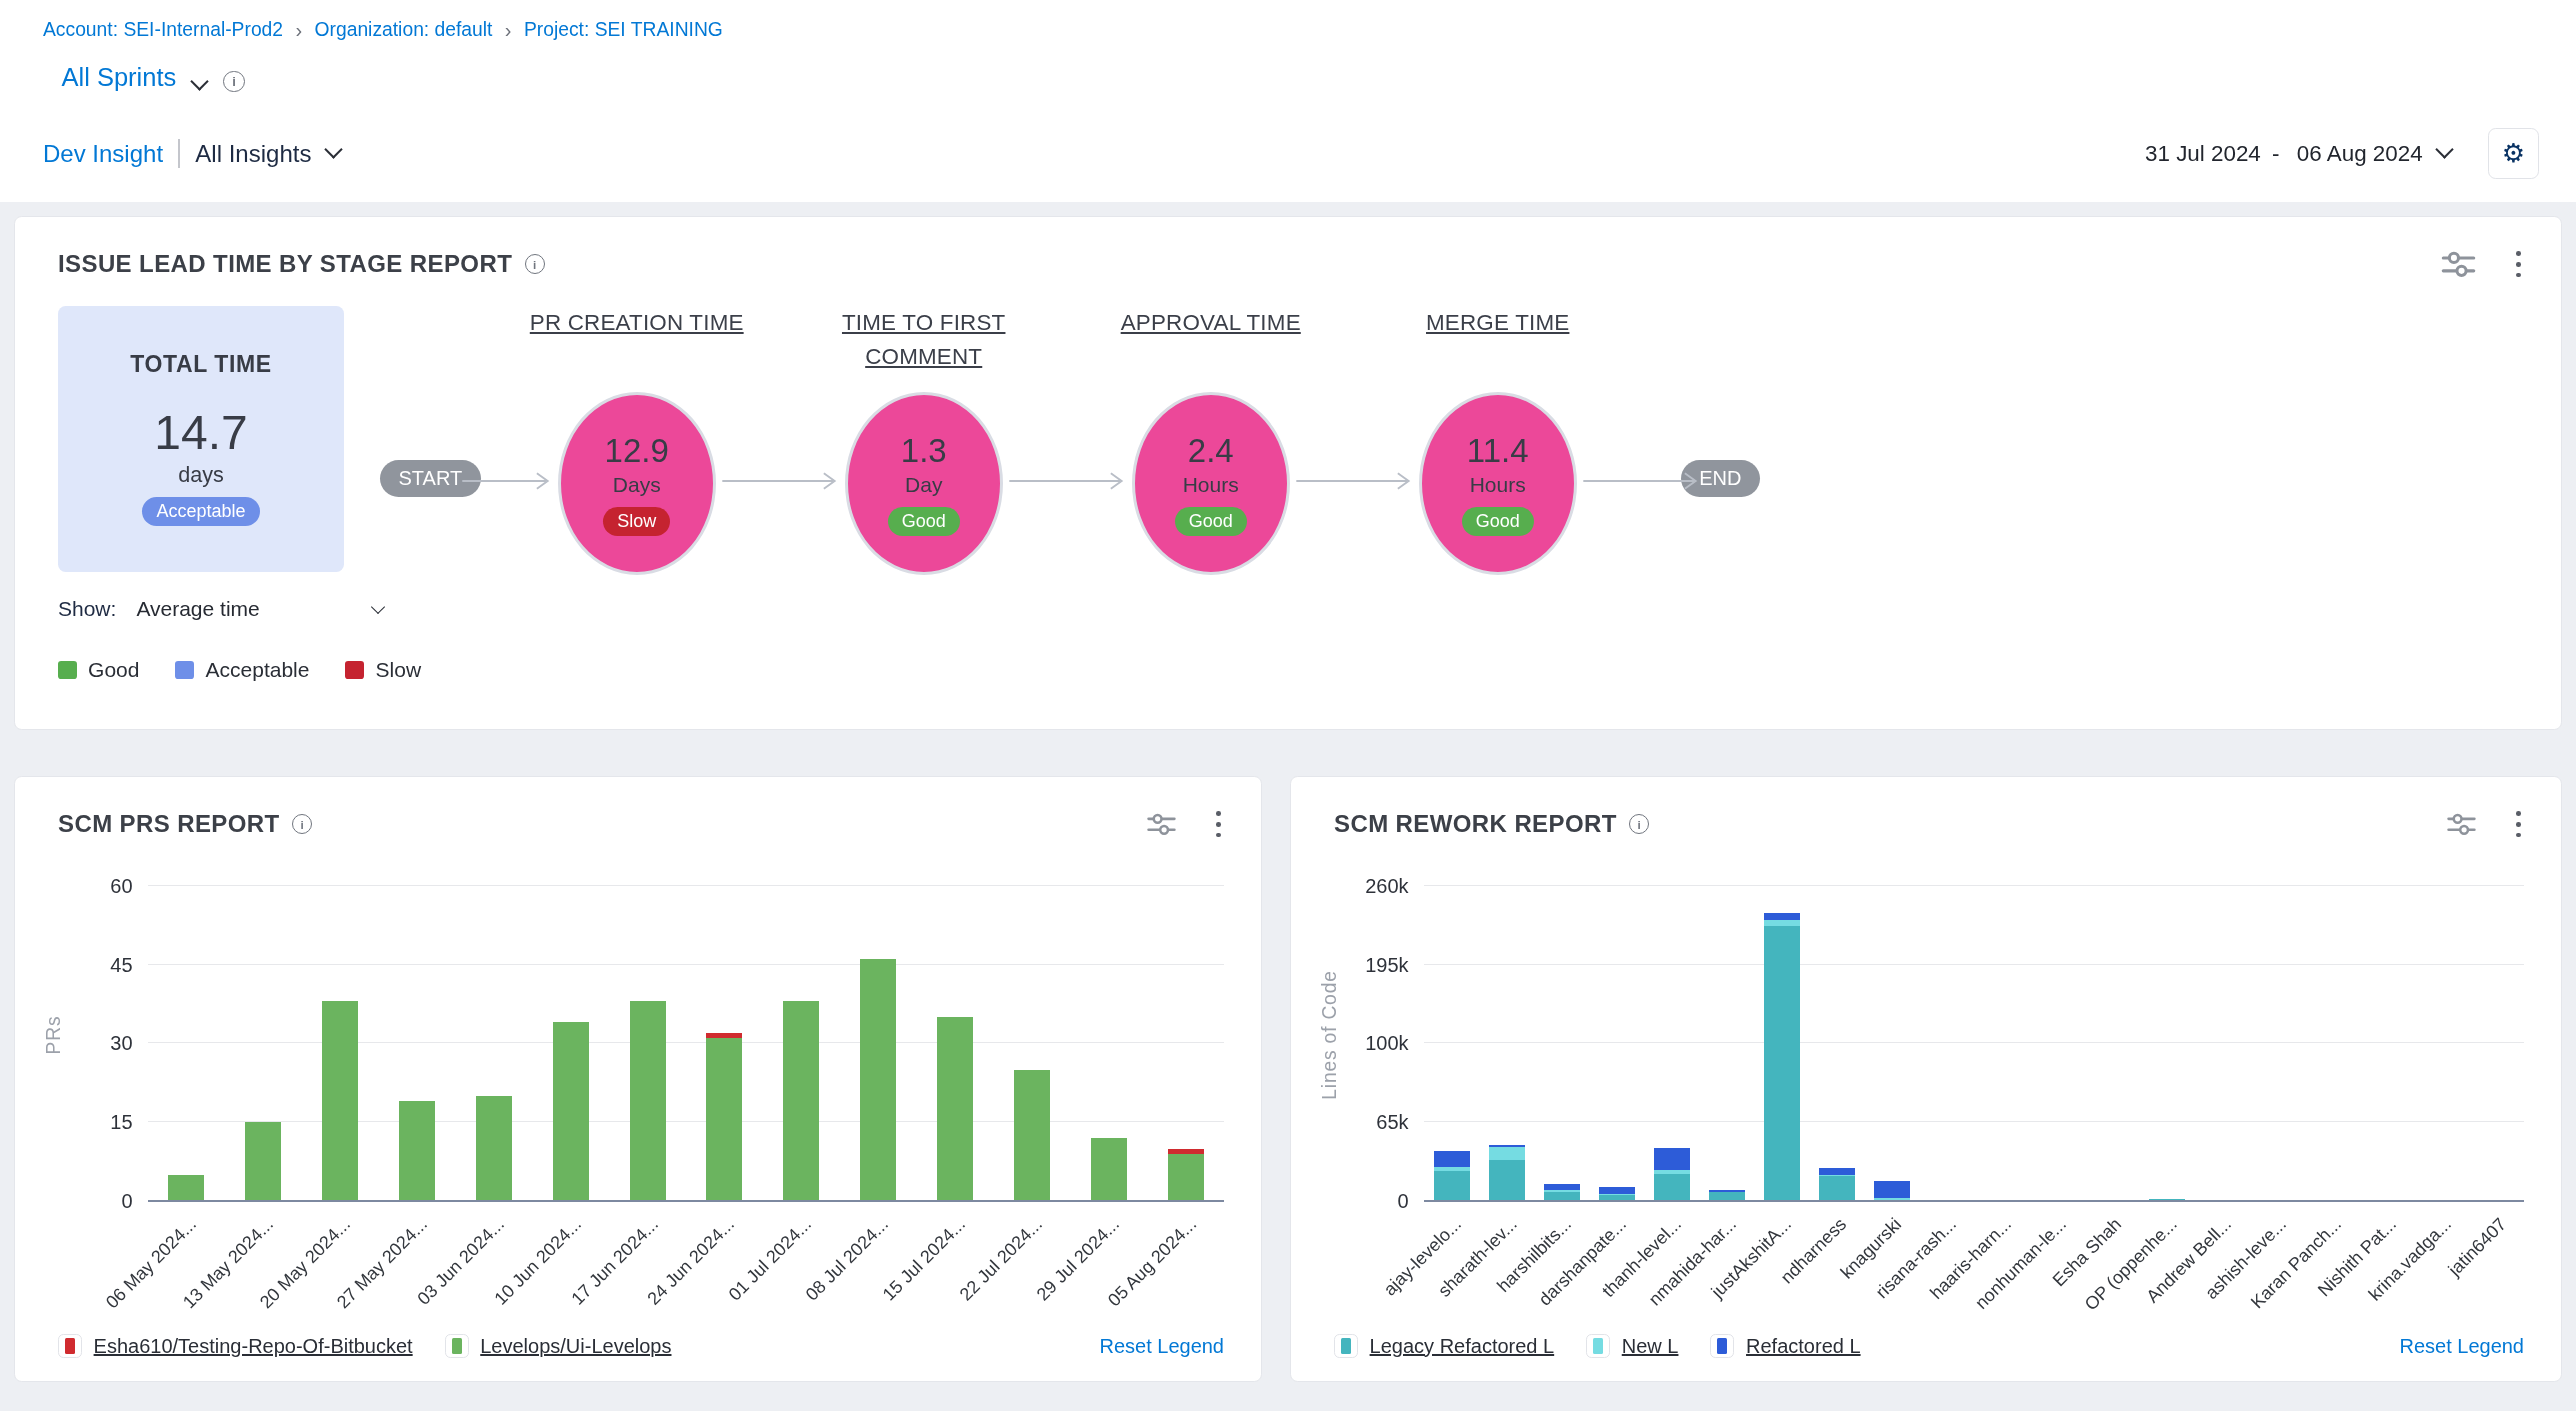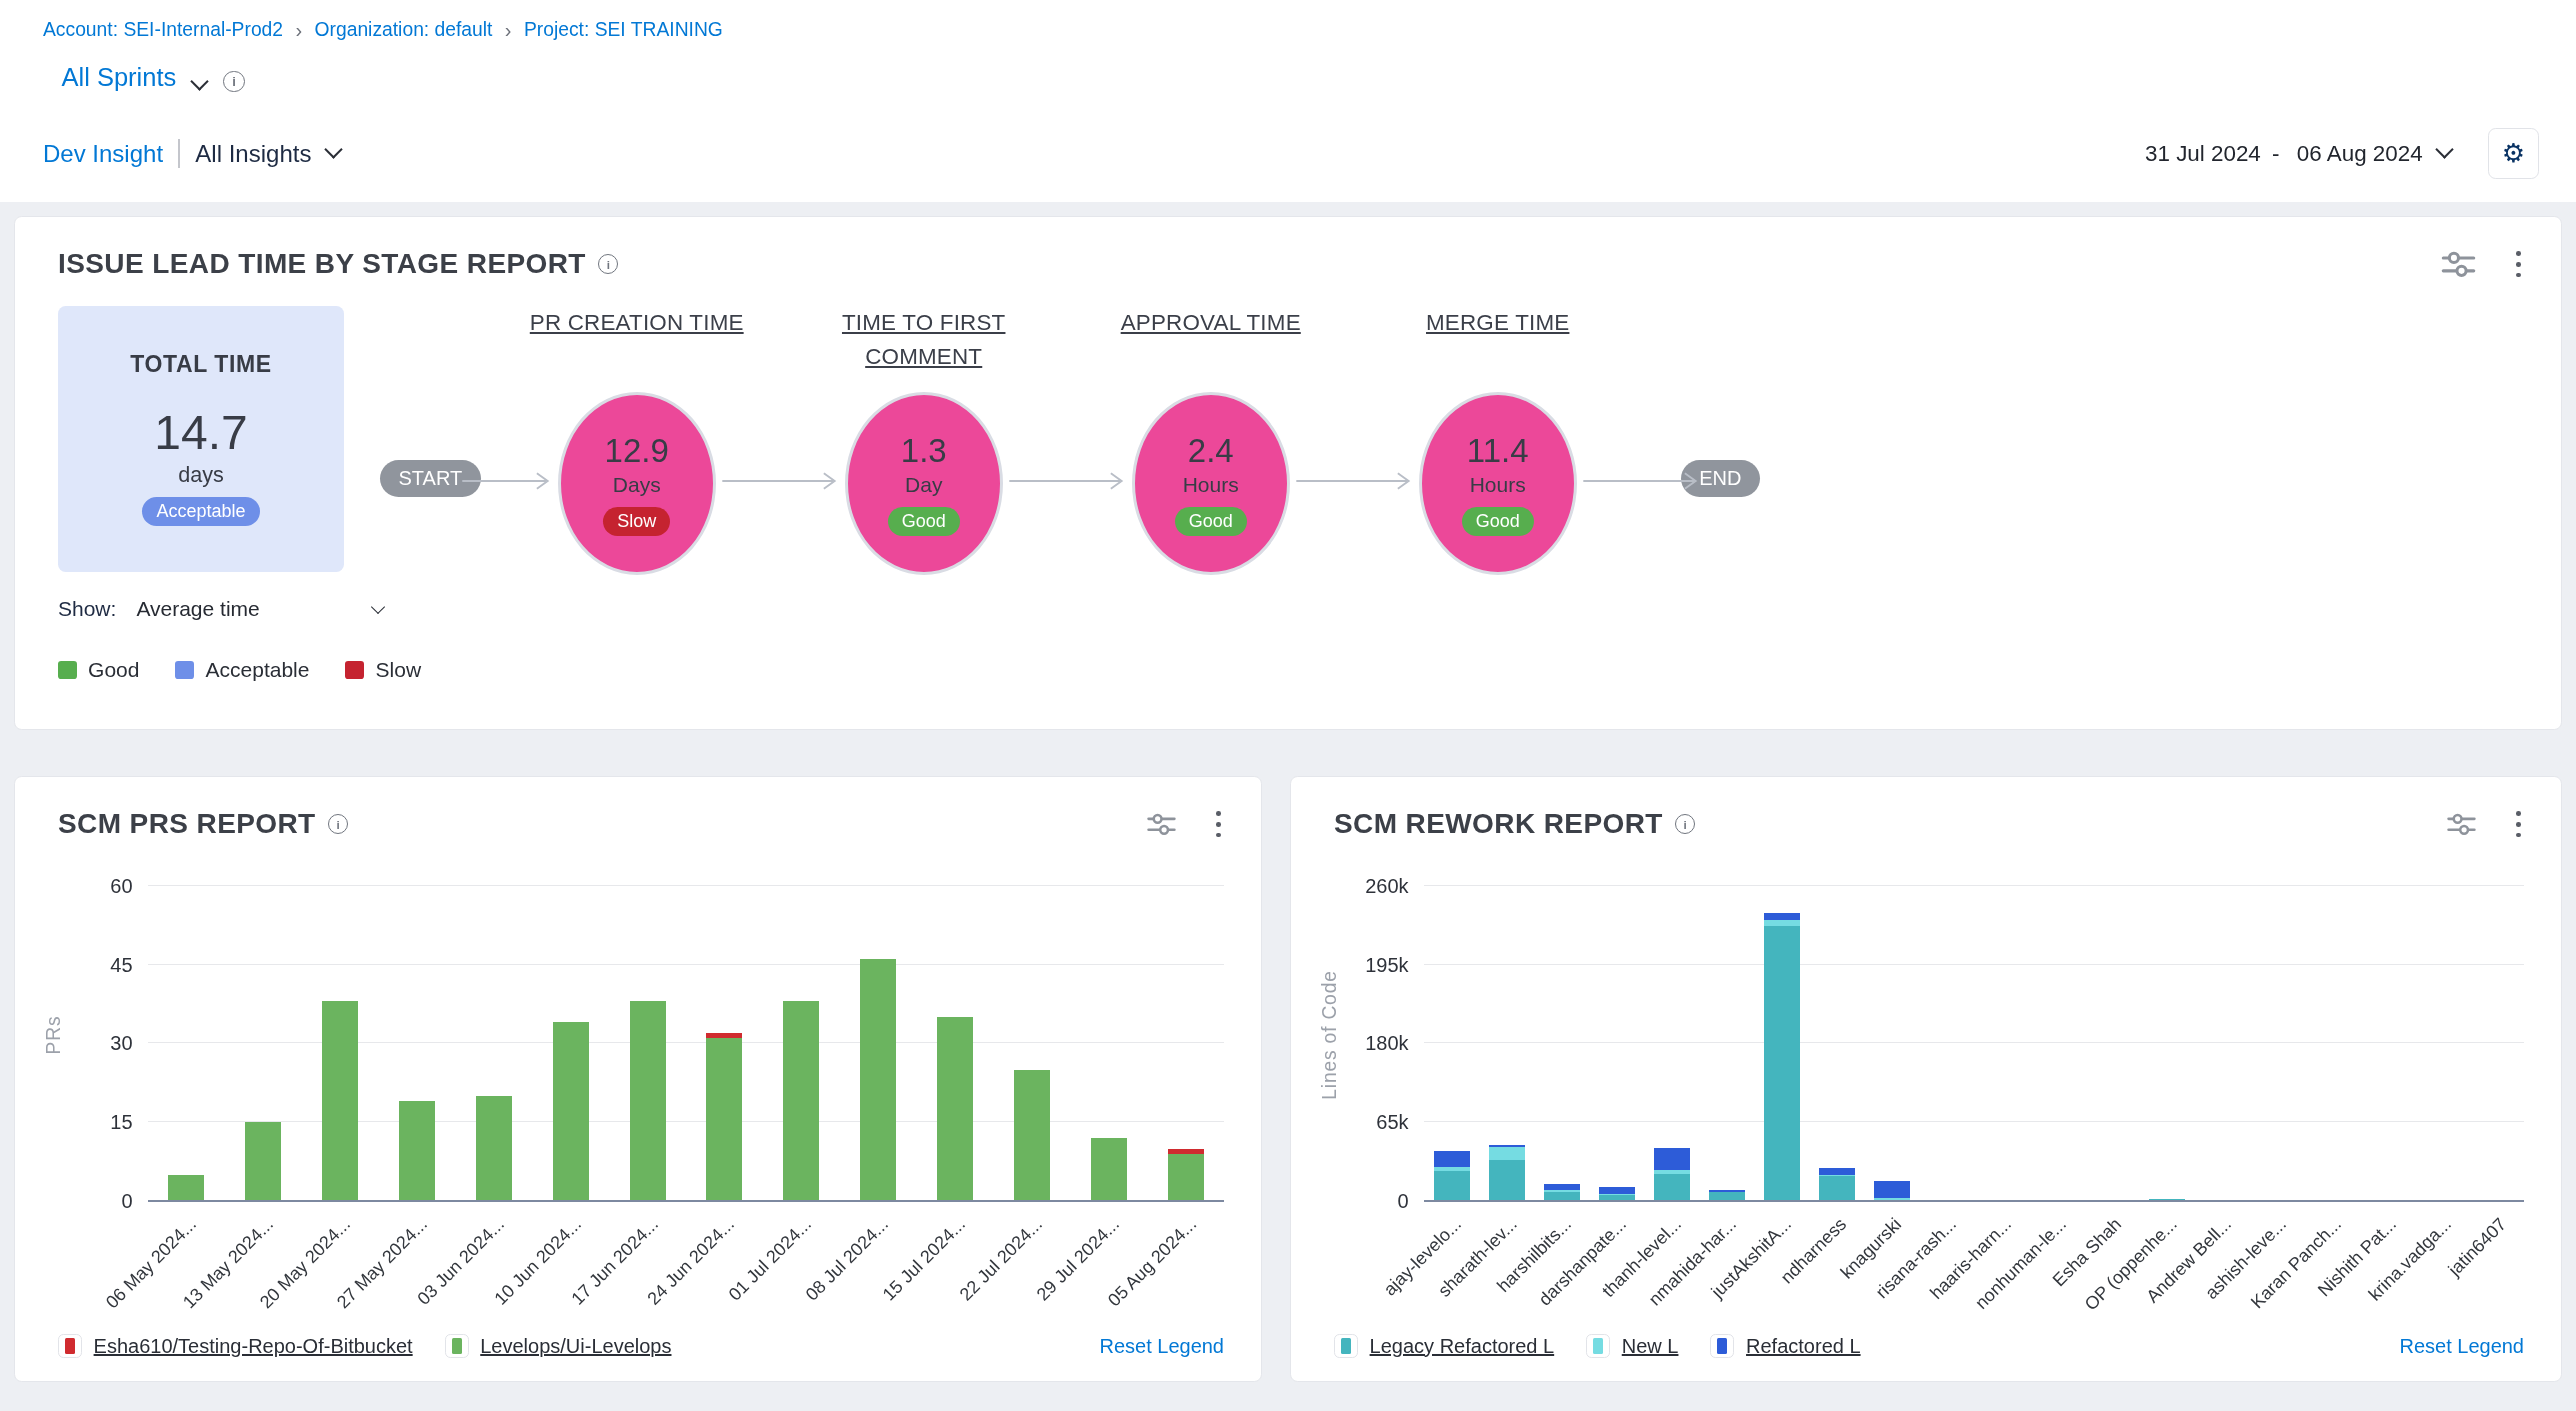--- a/index.html
+++ b/index.html
@@ -27,21 +27,21 @@
   .vdiv { width:1.5px; height:29px; background:#C4C6CC; }
   .insight-secondary { font-size:24px; color:#1E2B43; font-weight:500; cursor:pointer; }
   .date-range { margin-left:auto; display:flex; align-items:center; gap:15.4px; font-size:22.4px; color:#22262E; cursor:pointer; }
   .gear-btn { width:51px; height:51px; margin-left:21.6px; background:#fff; border:1.5px solid #E1E3E8; border-radius:7.7px; display:flex; align-items:center; justify-content:center; cursor:pointer; }
   .gear-glyph { font-size:26px; color:#0A3364; }
 
   
   .content { padding:14px 14px 0 14px; }
   .panel { background:#fff; border:1.5px solid #E4E6EB; border-radius:7.7px; }
   .panel-head { display:flex; align-items:center; padding:31px 37px 0 43px; }
-  .panel-title { font-size:28px; font-weight:700; letter-spacing:0.4px; color:#3C4048; }
+  .panel-title { font-size:24px; font-weight:700; letter-spacing:0.4px; color:#3C4048; }
   .panel-head .info-icon { margin-left:12.4px; width:20px; height:20px; font-size:11.6px; }
   .head-icons { margin-left:auto; display:flex; align-items:center; gap:36px; }
   .kebab { display:flex; flex-direction:column; gap:6.2px; cursor:pointer; padding:3.1px; }
   .kebab i { width:4.6px; height:4.6px; border-radius:50%; background:#595D66; }
   .sliders { cursor:pointer; }
 
   
   .leadtime { height:514px; margin-bottom:46px; }
   .lead-body { display:flex; align-items:flex-start; padding:26px 0 0 43px; }
   .total-card { width:286px; height:266px; background:#DFE7FA; border-radius:7.7px; display:flex; flex-direction:column; align-items:center; flex:0 0 auto; }
@@ -385,21 +385,21 @@
                 <i></i>
                 <i></i>
               </span>
           </div>
         </div>
         <div class="chart" id="chart-rework">
             <div class="ytick" style="bottom: 0px;">0</div>
             <div class="gridline" style="bottom: 79px;"></div>
             <div class="ytick" style="bottom: 79px;">65k</div>
             <div class="gridline" style="bottom: 158px;"></div>
-            <div class="ytick" style="bottom: 158px;">180k</div>
+            <div class="ytick" style="bottom: 158px;">100k</div>
             <div class="gridline" style="bottom: 236px;"></div>
             <div class="ytick" style="bottom: 236px;">195k</div>
             <div class="gridline" style="bottom: 315px;"></div>
             <div class="ytick" style="bottom: 315px;">260k</div>
             <div class="axisline"></div>
             <div class="ylab">Lines of Code</div>
             <div class="slots">
               <div class="slot">
                 <div class="bar">
                   <div class="seg" style="height: 30px; background: rgb(68, 181, 190);"></div>

